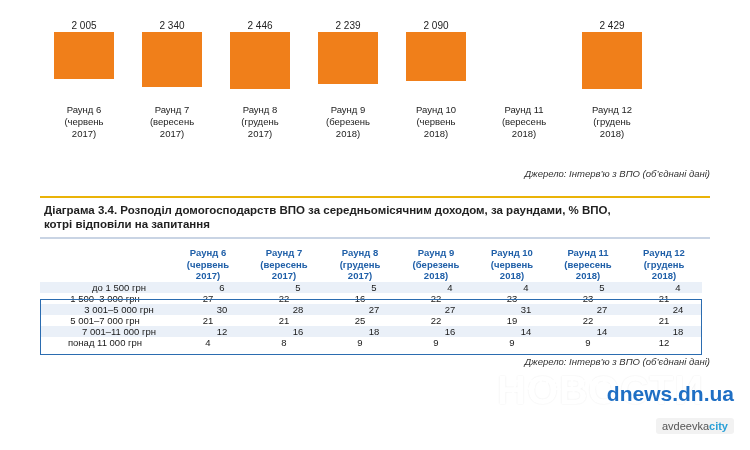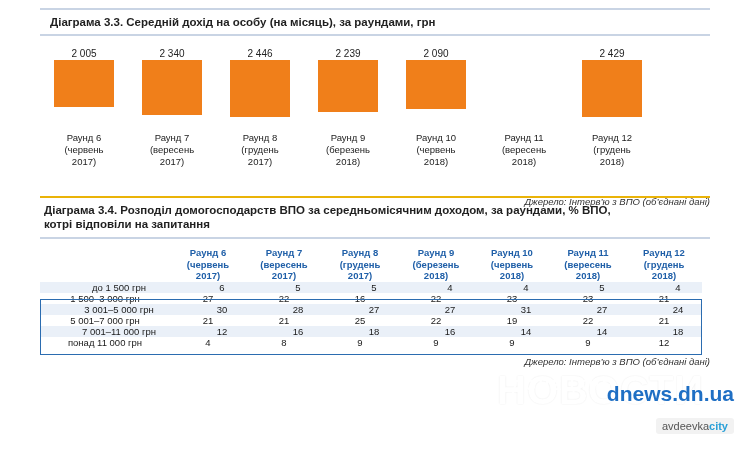--- a/index.html
+++ b/index.html
@@ -110,23 +110,20 @@
     pointer-events:none;
   }
   .wm-avdeevka b{color:#2aa0d8;font-weight:bold;text-align:center;}
 </style>
 </head>
 <body>
 
 <div class="page">
 
   <div class="block33">
-    <div class="title-rule">
-      <div class="title-text">Діаграма 3.3. Середній дохід на особу (на місяць), за раундами, грн</div>
-    </div>
 
     <div class="bars">
       <div class="barcol" style="left:0px;">
         <div class="barval">2 005</div>
         <div class="bar" style="height:47px;"></div>
       </div>
       <div class="barcol" style="left:88px;">
         <div class="barval">2 340</div>
         <div class="bar" style="height:55px;"></div>
       </div>

